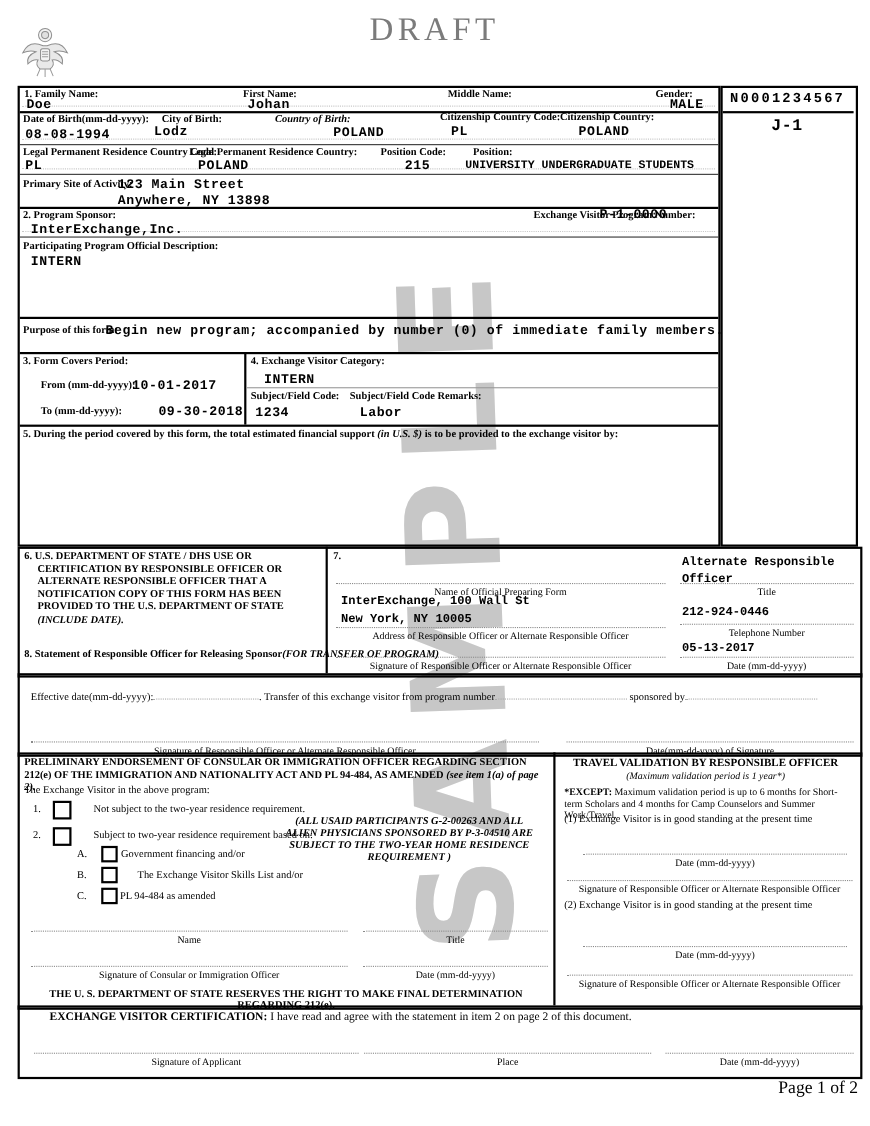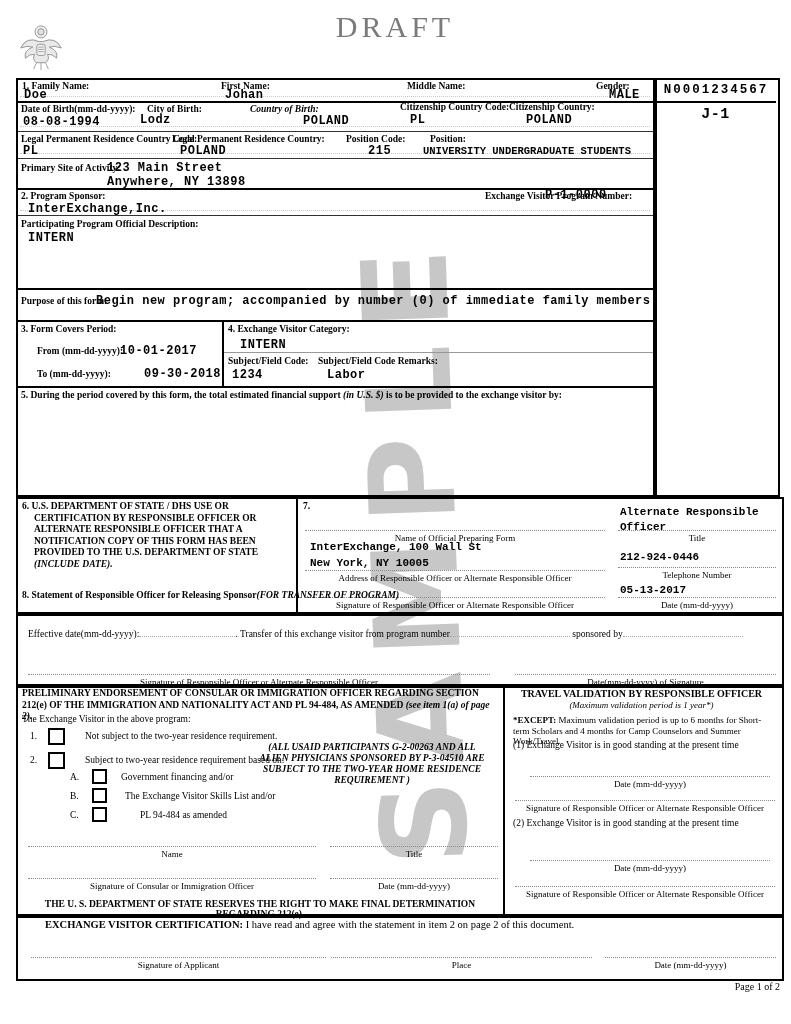--- a/index.html
+++ b/index.html
@@ -175,29 +175,29 @@
   <div class="abs fg txt" style="left:30px;top:731px;">1.</div>
   <div class="cbox fg" style="left:48px;top:728px;"></div>
   <div class="abs fg txt" style="left:85px;top:731px;">Not subject to the two-year residence requirement.</div>
 
   <div class="abs fg txt" style="left:30px;top:755px;">2.</div>
   <div class="cbox fg" style="left:48px;top:752px;"></div>
   <div class="abs fg txt" style="left:85px;top:755px;">Subject to two-year residence requirement based on:</div>
 
   <div class="abs fg txt" style="left:70px;top:772px;">A.</div>
   <div class="cboxs fg" style="left:92px;top:769px;"></div>
-  <div class="abs fg txt" style="left:121px;top:772px;">Government financing  and/or</div>
+  <div class="abs fg txt" style="left:110px;top:772px;">Government financing  and/or</div>
 
   <div class="abs fg txt" style="left:70px;top:791px;">B.</div>
   <div class="cboxs fg" style="left:92px;top:788px;"></div>
   <div class="abs fg txt" style="left:125px;top:791px;">The Exchange Visitor Skills List  and/or</div>
 
   <div class="abs fg txt" style="left:70px;top:810px;">C.</div>
   <div class="cboxs fg" style="left:92px;top:807px;"></div>
-  <div class="abs fg txt" style="left:140px;top:810px;">PL 94-484 as amended</div>
+  <div class="abs fg txt" style="left:109px;top:810px;">PL 94-484 as amended</div>
 
   <div class="abs fg bolditalic center" style="left:258px;top:742px;width:228px;font-size:9.5px;line-height:11px;">(ALL USAID PARTICIPANTS G-2-00263  AND ALL ALIEN PHYSICIANS SPONSORED BY P-3-04510 ARE SUBJECT TO THE TWO-YEAR HOME RESIDENCE REQUIREMENT )</div>
 
   <div class="dot fg" style="left:28px;top:846px;width:288px;"></div>
   <div class="abs fg cap" style="left:28px;top:849px;width:288px;">Name</div>
   <div class="dot fg" style="left:330px;top:846px;width:168px;"></div>
   <div class="abs fg cap" style="left:330px;top:849px;width:168px;">Title</div>
 
   <div class="dot fg" style="left:28px;top:878px;width:288px;"></div>
   <div class="abs fg cap" style="left:28px;top:881px;width:288px;">Signature of Consular or Immigration Officer</div>
@@ -222,15 +222,15 @@
 
   <div class="box fg" style="left:16px;top:914px;width:764px;height:63px;"></div>
   <div class="abs fg" style="left:45px;top:919px;width:720px;font-size:10.5px;"><b>EXCHANGE VISITOR CERTIFICATION:</b><span> I have read and agree with the statement in item 2 on page 2 of this document.</span></div>
   <div class="dot fg" style="left:31px;top:957px;width:295px;"></div>
   <div class="abs fg cap" style="left:31px;top:960px;width:295px;">Signature of Applicant</div>
   <div class="dot fg" style="left:331px;top:957px;width:261px;"></div>
   <div class="abs fg cap" style="left:331px;top:960px;width:261px;">Place</div>
   <div class="dot fg" style="left:605px;top:957px;width:171px;"></div>
   <div class="abs fg cap" style="left:605px;top:960px;width:171px;">Date (mm-dd-yyyy)</div>
 
-  <div class="abs fg" style="left:680px;top:981px;width:100px;text-align:right;font-size:10px;">Page 1 of  2</div>
+  <div class="abs fg" style="left:680px;top:981px;width:100px;text-align:right;font-size:16px;">Page 1 of  2</div>
 
 </div>
 
 </body></html>

